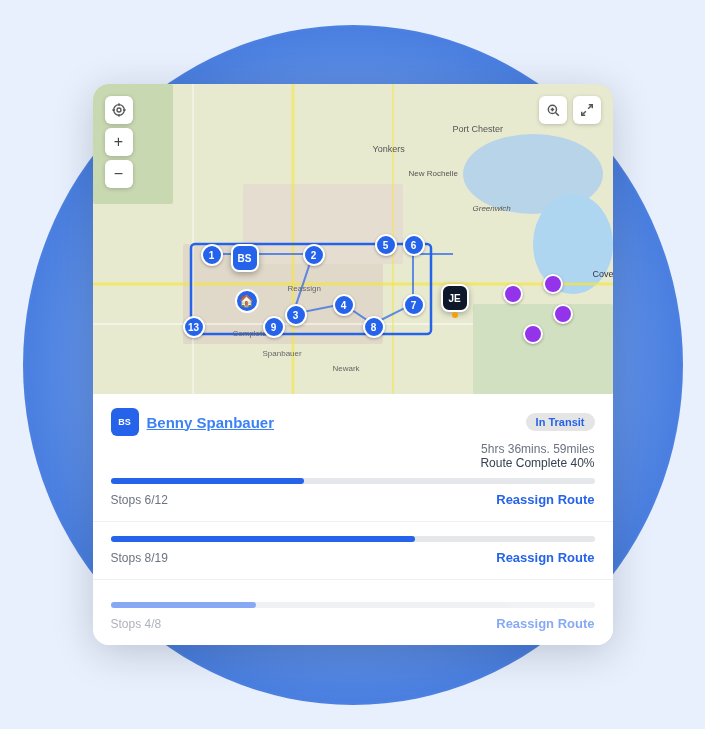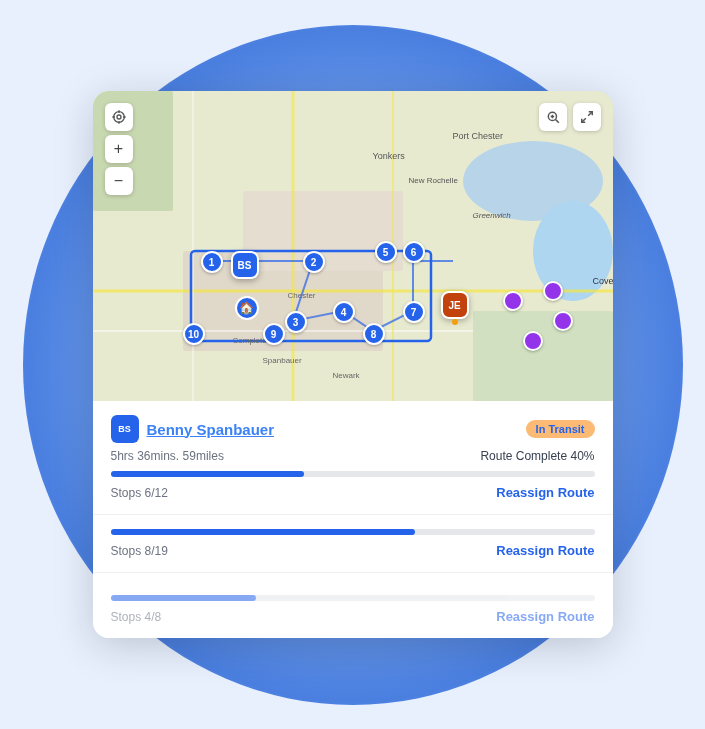--- a/index.html
+++ b/index.html
@@ -131,21 +131,21 @@
       font-size: 10px;
       font-weight: 700;
       color: #fff;
       border: 2px solid #fff;
       box-shadow: 0 2px 6px rgba(0,0,0,0.3);
     }
 
     .pin-je {
       width: 28px;
       height: 28px;
-      background: #c2410c;
+      background: #0f172a;
       border-radius: 8px;
       font-size: 10px;
       font-weight: 700;
       color: #fff;
       border: 2px solid #fff;
       box-shadow: 0 2px 6px rgba(0,0,0,0.3);
       flex-direction: column;
     }
     .pin-je::after {
       content: '';
@@ -213,33 +213,34 @@
     }
 
     .driver-name {
       font-size: 15px;
       font-weight: 600;
       color: #3b82f6;
       text-decoration: underline;
     }
 
     .status-badge {
-      background: #fdba74;
+      background: #e5e5e5;
       color: #2563eb;
       font-size: 11px;
       font-weight: 600;
       padding: 3px 10px;
       border-radius: 12px;
     }
 
     .route-meta {
       display: flex;
-      align-items: center;
+      align-items: flex-end;
       justify-content: space-between;
       margin-bottom: 8px;
+      flex-direction: column;
     }
 
     .route-time {
       font-size: 12px;
       color: #6b7280;
     }
 
     .route-complete {
       font-size: 12px;
       color: #374151;
@@ -368,37 +369,37 @@
 
     <div class="map-pin pin-blue" style="top:160px;left:108px;">1</div>
     <div class="map-pin pin-blue" style="top:160px;left:210px;">2</div>
     <div class="map-pin pin-blue" style="top:220px;left:192px;">3</div>
     <div class="map-pin pin-blue" style="top:210px;left:240px;">4</div>
     <div class="map-pin pin-blue" style="top:150px;left:282px;">5</div>
     <div class="map-pin pin-blue" style="top:150px;left:310px;">6</div>
     <div class="map-pin pin-blue" style="top:210px;left:310px;">7</div>
     <div class="map-pin pin-blue" style="top:232px;left:270px;">8</div>
     <div class="map-pin pin-blue" style="top:232px;left:170px;">9</div>
-    <div class="map-pin pin-blue" style="top:232px;left:90px;">10</div>
+    <div class="map-pin pin-blue" style="top:232px;left:90px;">13</div>
 
     <div class="map-pin pin-je" style="top:200px;left:348px;position:absolute;">JE</div>
 
     <div class="map-pin pin-home" style="top:205px;left:142px;">🏠</div>
 
     <div class="map-pin pin-purple" style="top:200px;left:410px;"></div>
     <div class="map-pin pin-purple" style="top:240px;left:430px;"></div>
     <div class="map-pin pin-purple" style="top:220px;left:460px;"></div>
     <div class="map-pin pin-purple" style="top:190px;left:450px;"></div>
 
     <span style="position:absolute;top:60px;left:280px;font-size:9px;color:#555;z-index:3;white-space:nowrap;">Yonkers</span>
     <span style="position:absolute;top:85px;left:316px;font-size:8px;color:#555;z-index:3;white-space:nowrap;">New Rochelle</span>
     <span style="position:absolute;top:40px;left:360px;font-size:9px;color:#555;z-index:3;white-space:nowrap;">Port Chester</span>
     <span style="position:absolute;top:120px;left:380px;font-size:8px;color:#555;z-index:3;white-space:nowrap;font-style:italic;">Greenwich</span>
     <span style="position:absolute;top:185px;left:500px;font-size:9px;color:#334;z-index:3;">Cove</span>
-    <span style="position:absolute;top:200px;left:195px;font-size:8px;color:#666;z-index:3;">Chester</span>
+    <span style="position:absolute;top:200px;left:195px;font-size:8px;color:#666;z-index:3;">Reassign</span>
     <span style="position:absolute;top:245px;left:140px;font-size:8px;color:#666;z-index:3;">Complete</span>
     <span style="position:absolute;top:265px;left:170px;font-size:8px;color:#666;z-index:3;">Spanbauer</span>
     <span style="position:absolute;top:280px;left:240px;font-size:8px;color:#666;z-index:3;">Newark</span>
   </div>
 
   <div class="bottom-panel">
 
     <div class="route-card">
       <div class="route-card-header">
         <div class="driver-info">

